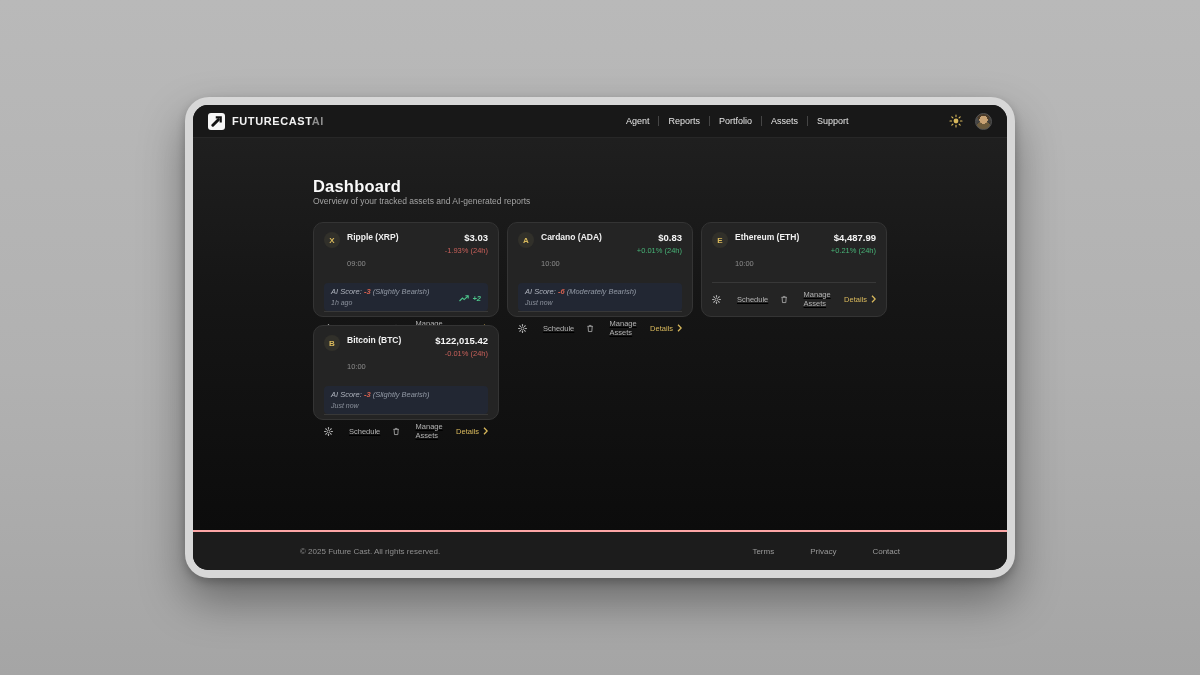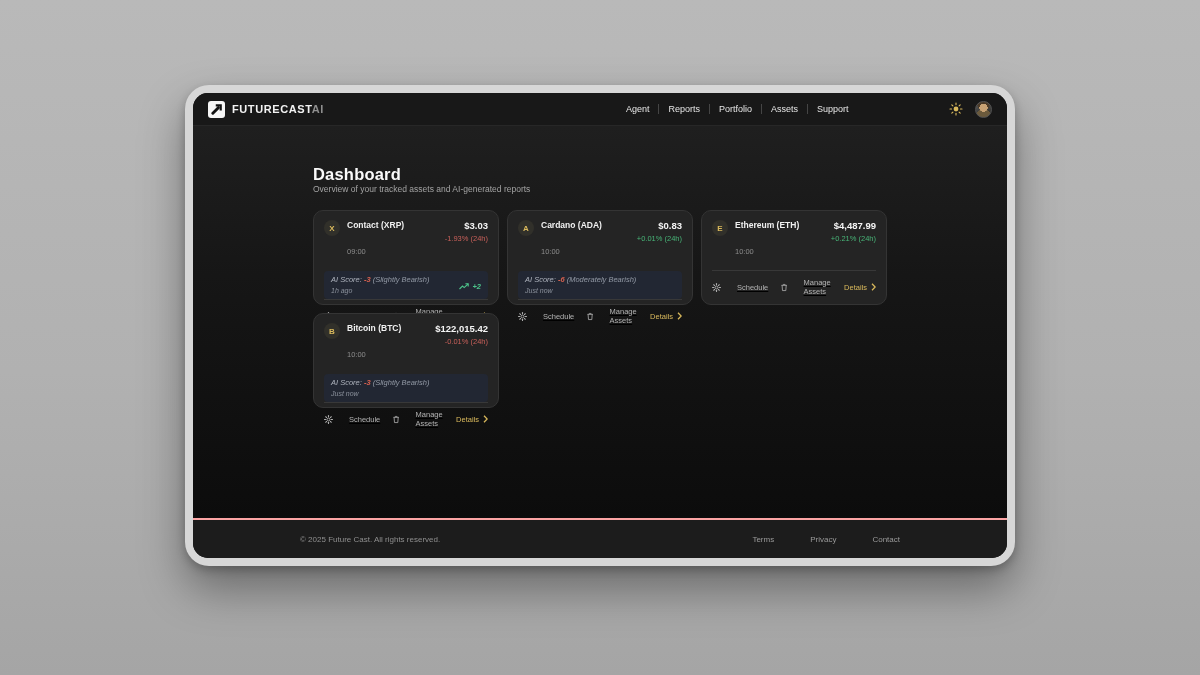--- a/index.html
+++ b/index.html
@@ -3,21 +3,21 @@
 <meta charset="utf-8">
 <style>
   * { margin:0; padding:0; box-sizing:border-box; }
   html,body { width:1200px; height:675px; overflow:hidden; }
   body {
     font-family:"Liberation Sans", sans-serif;
     background:linear-gradient(180deg,#b9b9b9 0%,#b1b1b1 55%,#a5a5a5 100%);
     position:relative;
   }
   .device-frame {
-    position:absolute; left:185px; top:85px; width:830px; height:481px;
+    position:absolute; left:185px; top:97px; width:830px; height:481px;
     background:#d7d7d7; border-radius:24px;
     box-shadow:0 22px 45px rgba(0,0,0,.38), 0 4px 10px rgba(0,0,0,.22);
     padding:8px;
   }
   .app {
     width:100%; height:100%; border-radius:15px; overflow:hidden;
     background:#141414; display:flex; flex-direction:column;
   }
   
   .topbar {
@@ -149,21 +149,21 @@
     </div>
 
     <div class="main">
       <div class="page-title">Dashboard</div>
       <div class="page-subtitle">Overview of your tracked assets and AI-generated reports</div>
       <div class="cards-grid">
   <div class="card">
     <div class="card-head">
       <div class="asset-avatar">X</div>
       <div class="asset-meta">
-        <div class="asset-name">Contact (XRP)</div>
+        <div class="asset-name">Ripple (XRP)</div>
         <div class="asset-time">09:00</div>
       </div>
       <div class="price-block">
         <div class="asset-price">$3.03</div>
         <div class="asset-change down">-1.93% (24h)</div>
       </div>
     </div>
 
     <div class="ai-panel">
       <div>

